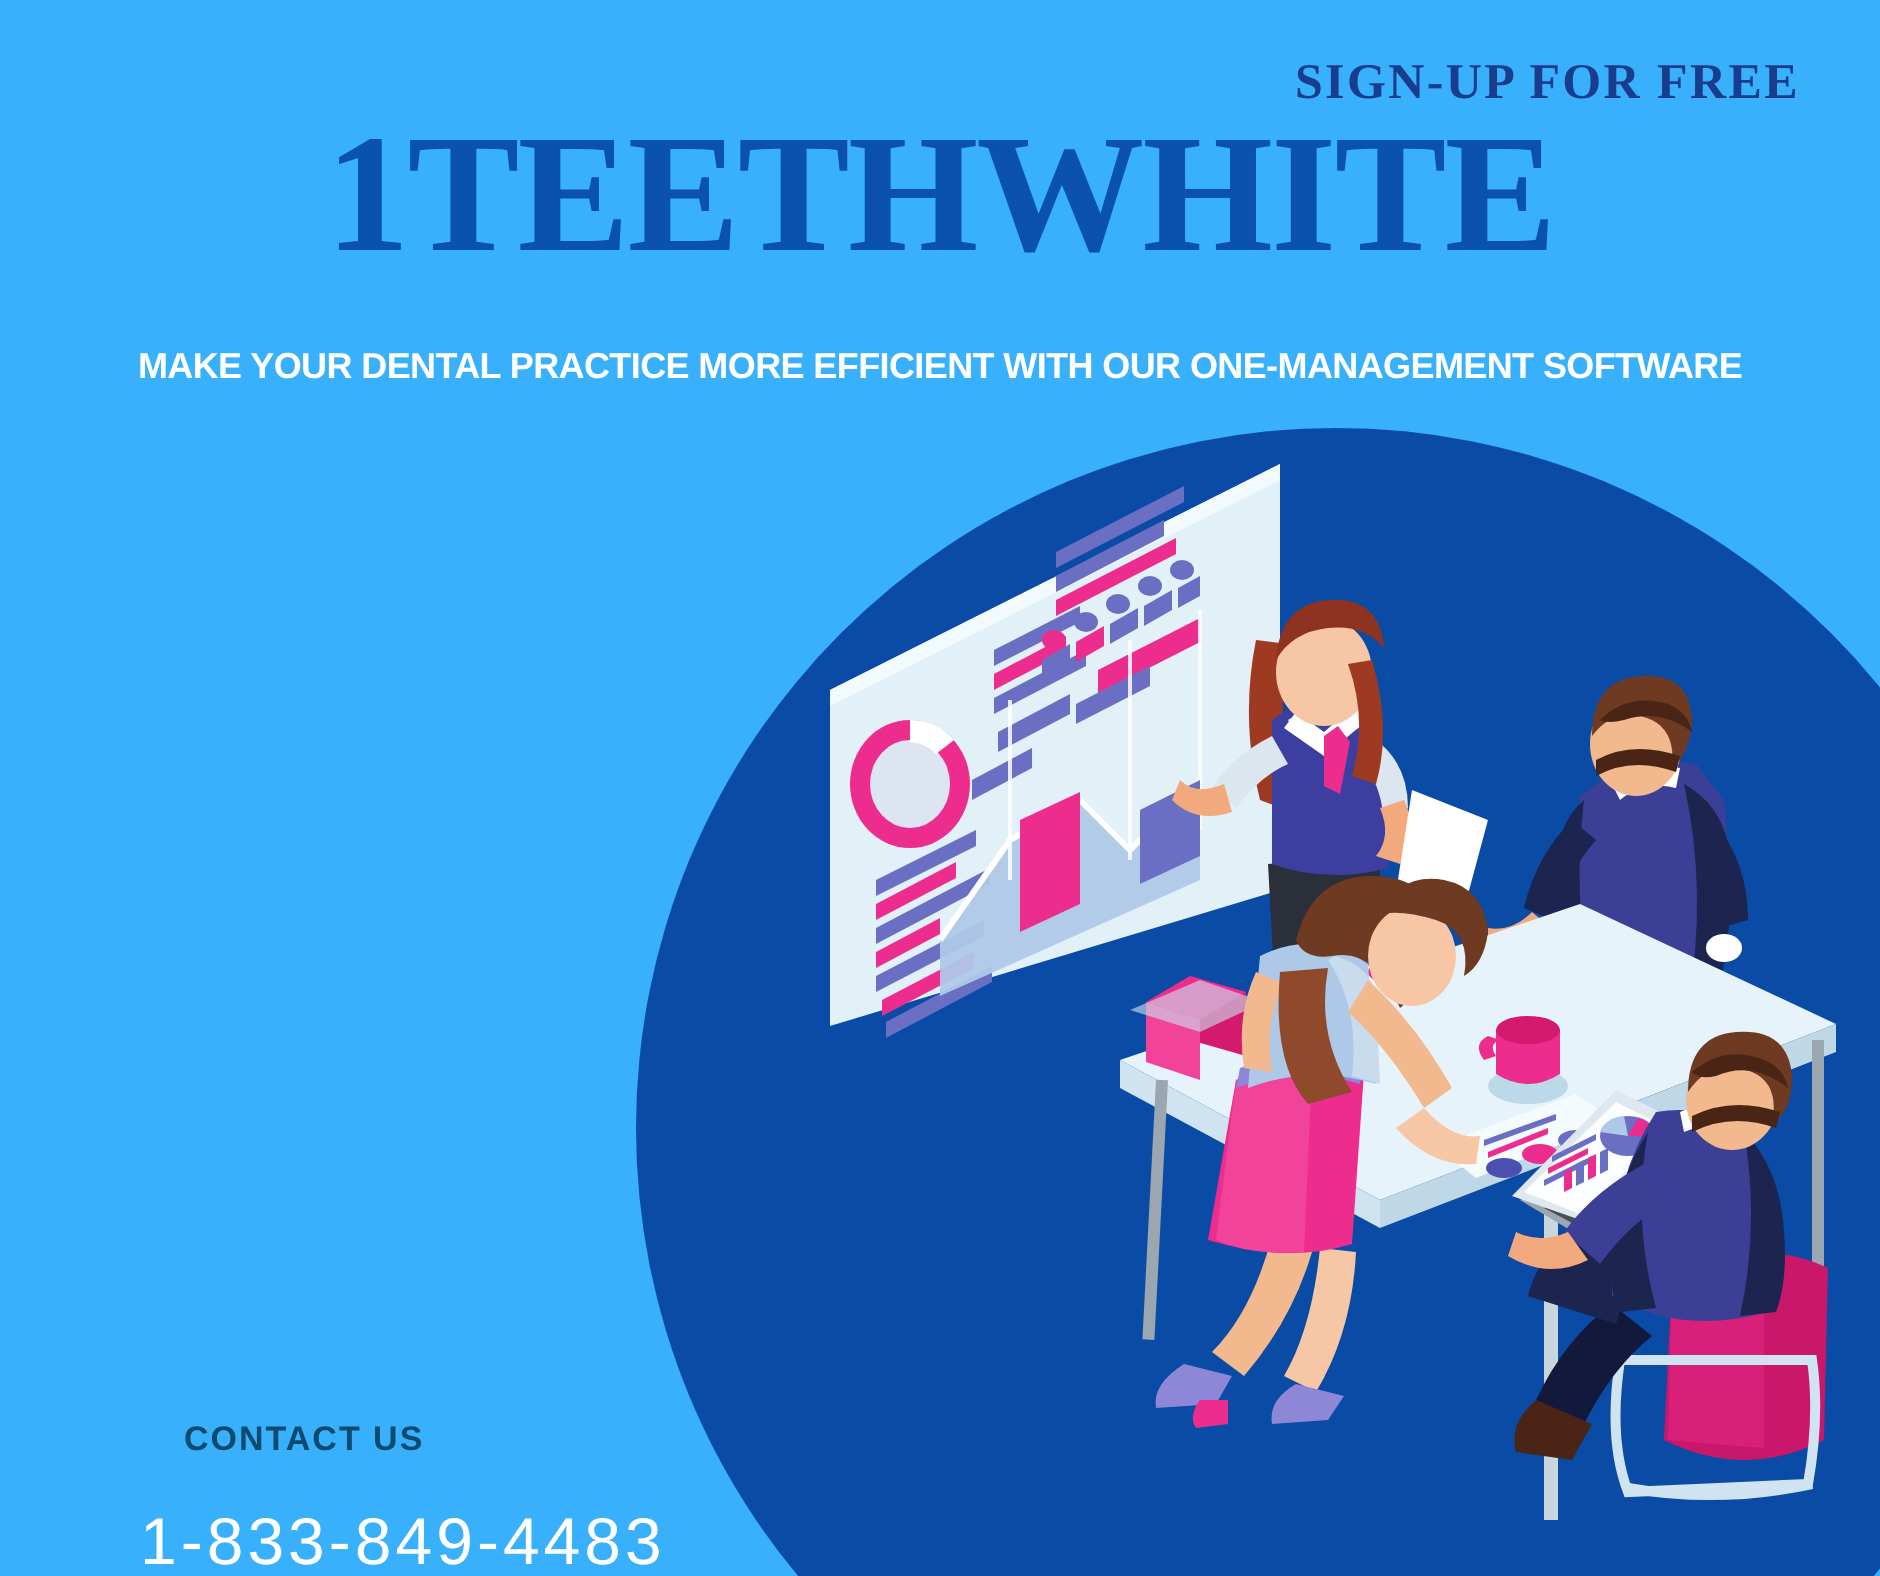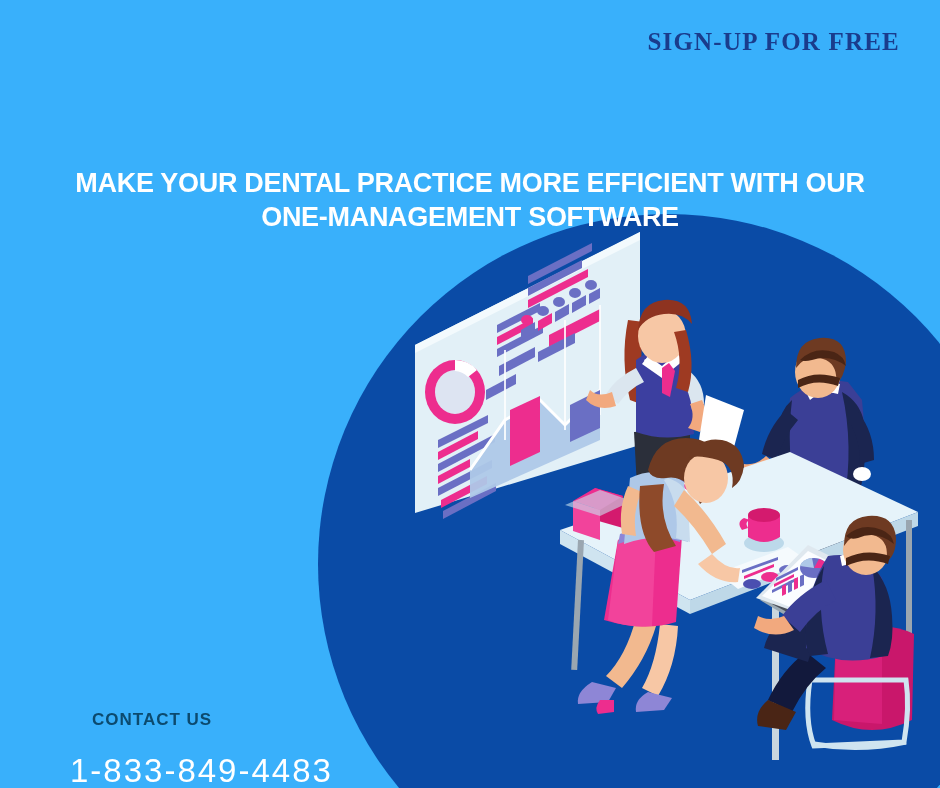--- a/index.html
+++ b/index.html
@@ -44,21 +44,21 @@
     line-height:84px;
     letter-spacing:-1px;
     color:#0b51b0;
     white-space:nowrap;
   }
   .tagline{
     position:absolute;left:60px;width:820px;top:166px;
     text-align:center;
     font-family:"Liberation Sans", sans-serif;
     font-weight:bold;
-    font-size:27px;
+    font-size:18px;
     line-height:34px;
     letter-spacing:-0.3px;
     color:#ffffff;
     text-transform:uppercase;
   }
   .contact-label{
     position:absolute;left:92px;top:710px;
     font-size:17px;font-weight:bold;letter-spacing:1px;color:#0c4a6e;
   }
   .contact-phone{
@@ -315,20 +315,21 @@
 
       <path d="M844,546 q0,-28 24,-30 q26,-2 28,22 q0,18 -10,24 q4,-20 -10,-26 q-20,-8 -32,10 z" fill="#6e3a22"></path>
       <path d="M846,536 q16,-14 36,-6 q10,4 12,14 q-18,-14 -36,-6 q-8,2 -12,-2 z" fill="#4a2515"></path>
       <path d="M846,558 q20,-10 44,-2 l-2,8 q-22,-8 -42,2 z" fill="#4a2515"></path>
     </g>
 
   </svg>
 
   <div class="signup">SIGN-UP FOR FREE</div>
 
+  <div class="brand">1TEETHWHITE</div>
 
   <div class="tagline">Make your dental practice more efficient with our one-management software</div>
 
   <div class="contact-label">CONTACT US</div>
 
   <div class="contact-phone">1-833-849-4483</div>
 
 </div>
 
 </body></html>

